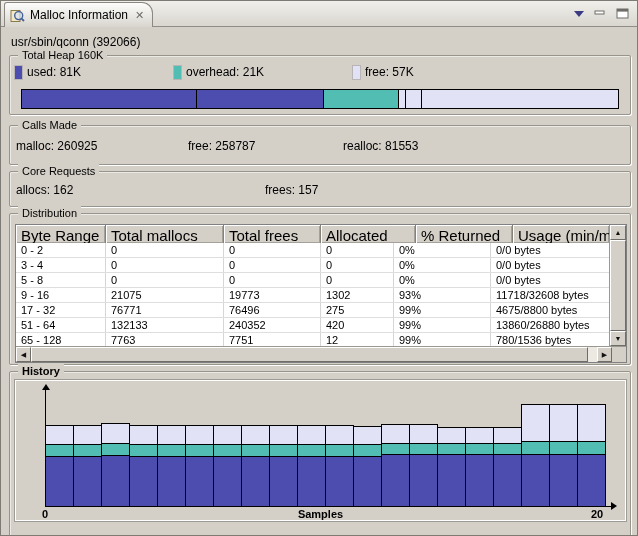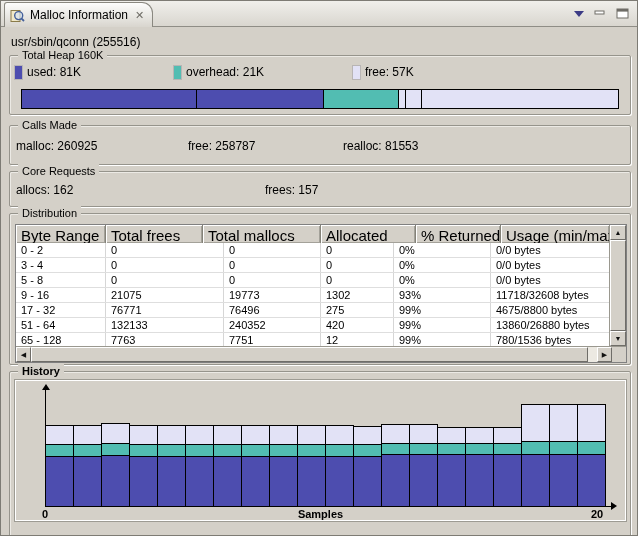--- a/index.html
+++ b/index.html
@@ -121,21 +121,21 @@
       </span>
       <span style="display:inline-flex;">
         <svg width="13" height="11" aria-hidden="true">
           <rect x="1" y="1" width="11" height="9" fill="#fff" stroke="#6e6c66"></rect>
           <rect x="1" y="1" width="11" height="2.6" fill="#6e6c66"></rect>
         </svg>
       </span>
     </div>
   </div>
 
-  <div class="process-label">usr/sbin/qconn (255516)</div>
+  <div class="process-label">usr/sbin/qconn (392066)</div>
 
   <div class="group g-heap">
     <span class="group-label">Total Heap 160K</span>
     <div class="legend-item l0">
       <span class="swatch" style="background:#4d4daf;"></span>
       <span>used: 81K</span>
     </div>
     <div class="legend-item l1">
       <span class="swatch" style="background:#52bdb2;"></span>
       <span>overhead: 21K</span>
@@ -177,24 +177,24 @@
     </div>
   </div>
 
   <div class="group g-dist">
     <span class="group-label">Distribution</span>
     <div class="table">
       <div class="table-top">
         <div class="table-main">
           <div class="header-row" id="dist-header">
               <div class="header-cell" style="width: 90px;">Byte Range</div>
+              <div class="header-cell" style="width: 118px;">Total mallocs</div>
               <div class="header-cell" style="width: 97px;">Total frees</div>
-              <div class="header-cell" style="width: 118px;">Total mallocs</div>
               <div class="header-cell" style="width: 95px;">Allocated</div>
-              <div class="header-cell" style="width: 85px;">% Returned</div>
+              <div class="header-cell" style="width: 97px;">% Returned</div>
               <div class="header-cell" style="flex: 1 1 0%; border-right: none;">Usage (min/max)</div>
             </div>
           <div class="tbody" id="dist-body">
               <div class="trow">
                 <div class="tcell" style="width: 90px;">0 - 2</div>
                 <div class="tcell" style="width: 118px;">0</div>
                 <div class="tcell" style="width: 97px;">0</div>
                 <div class="tcell" style="width: 73px;">0</div>
                 <div class="tcell" style="width: 97px;">0%</div>
                 <div class="tcell" style="flex: 1 1 0%; border-right: none;">0/0 bytes</div>

